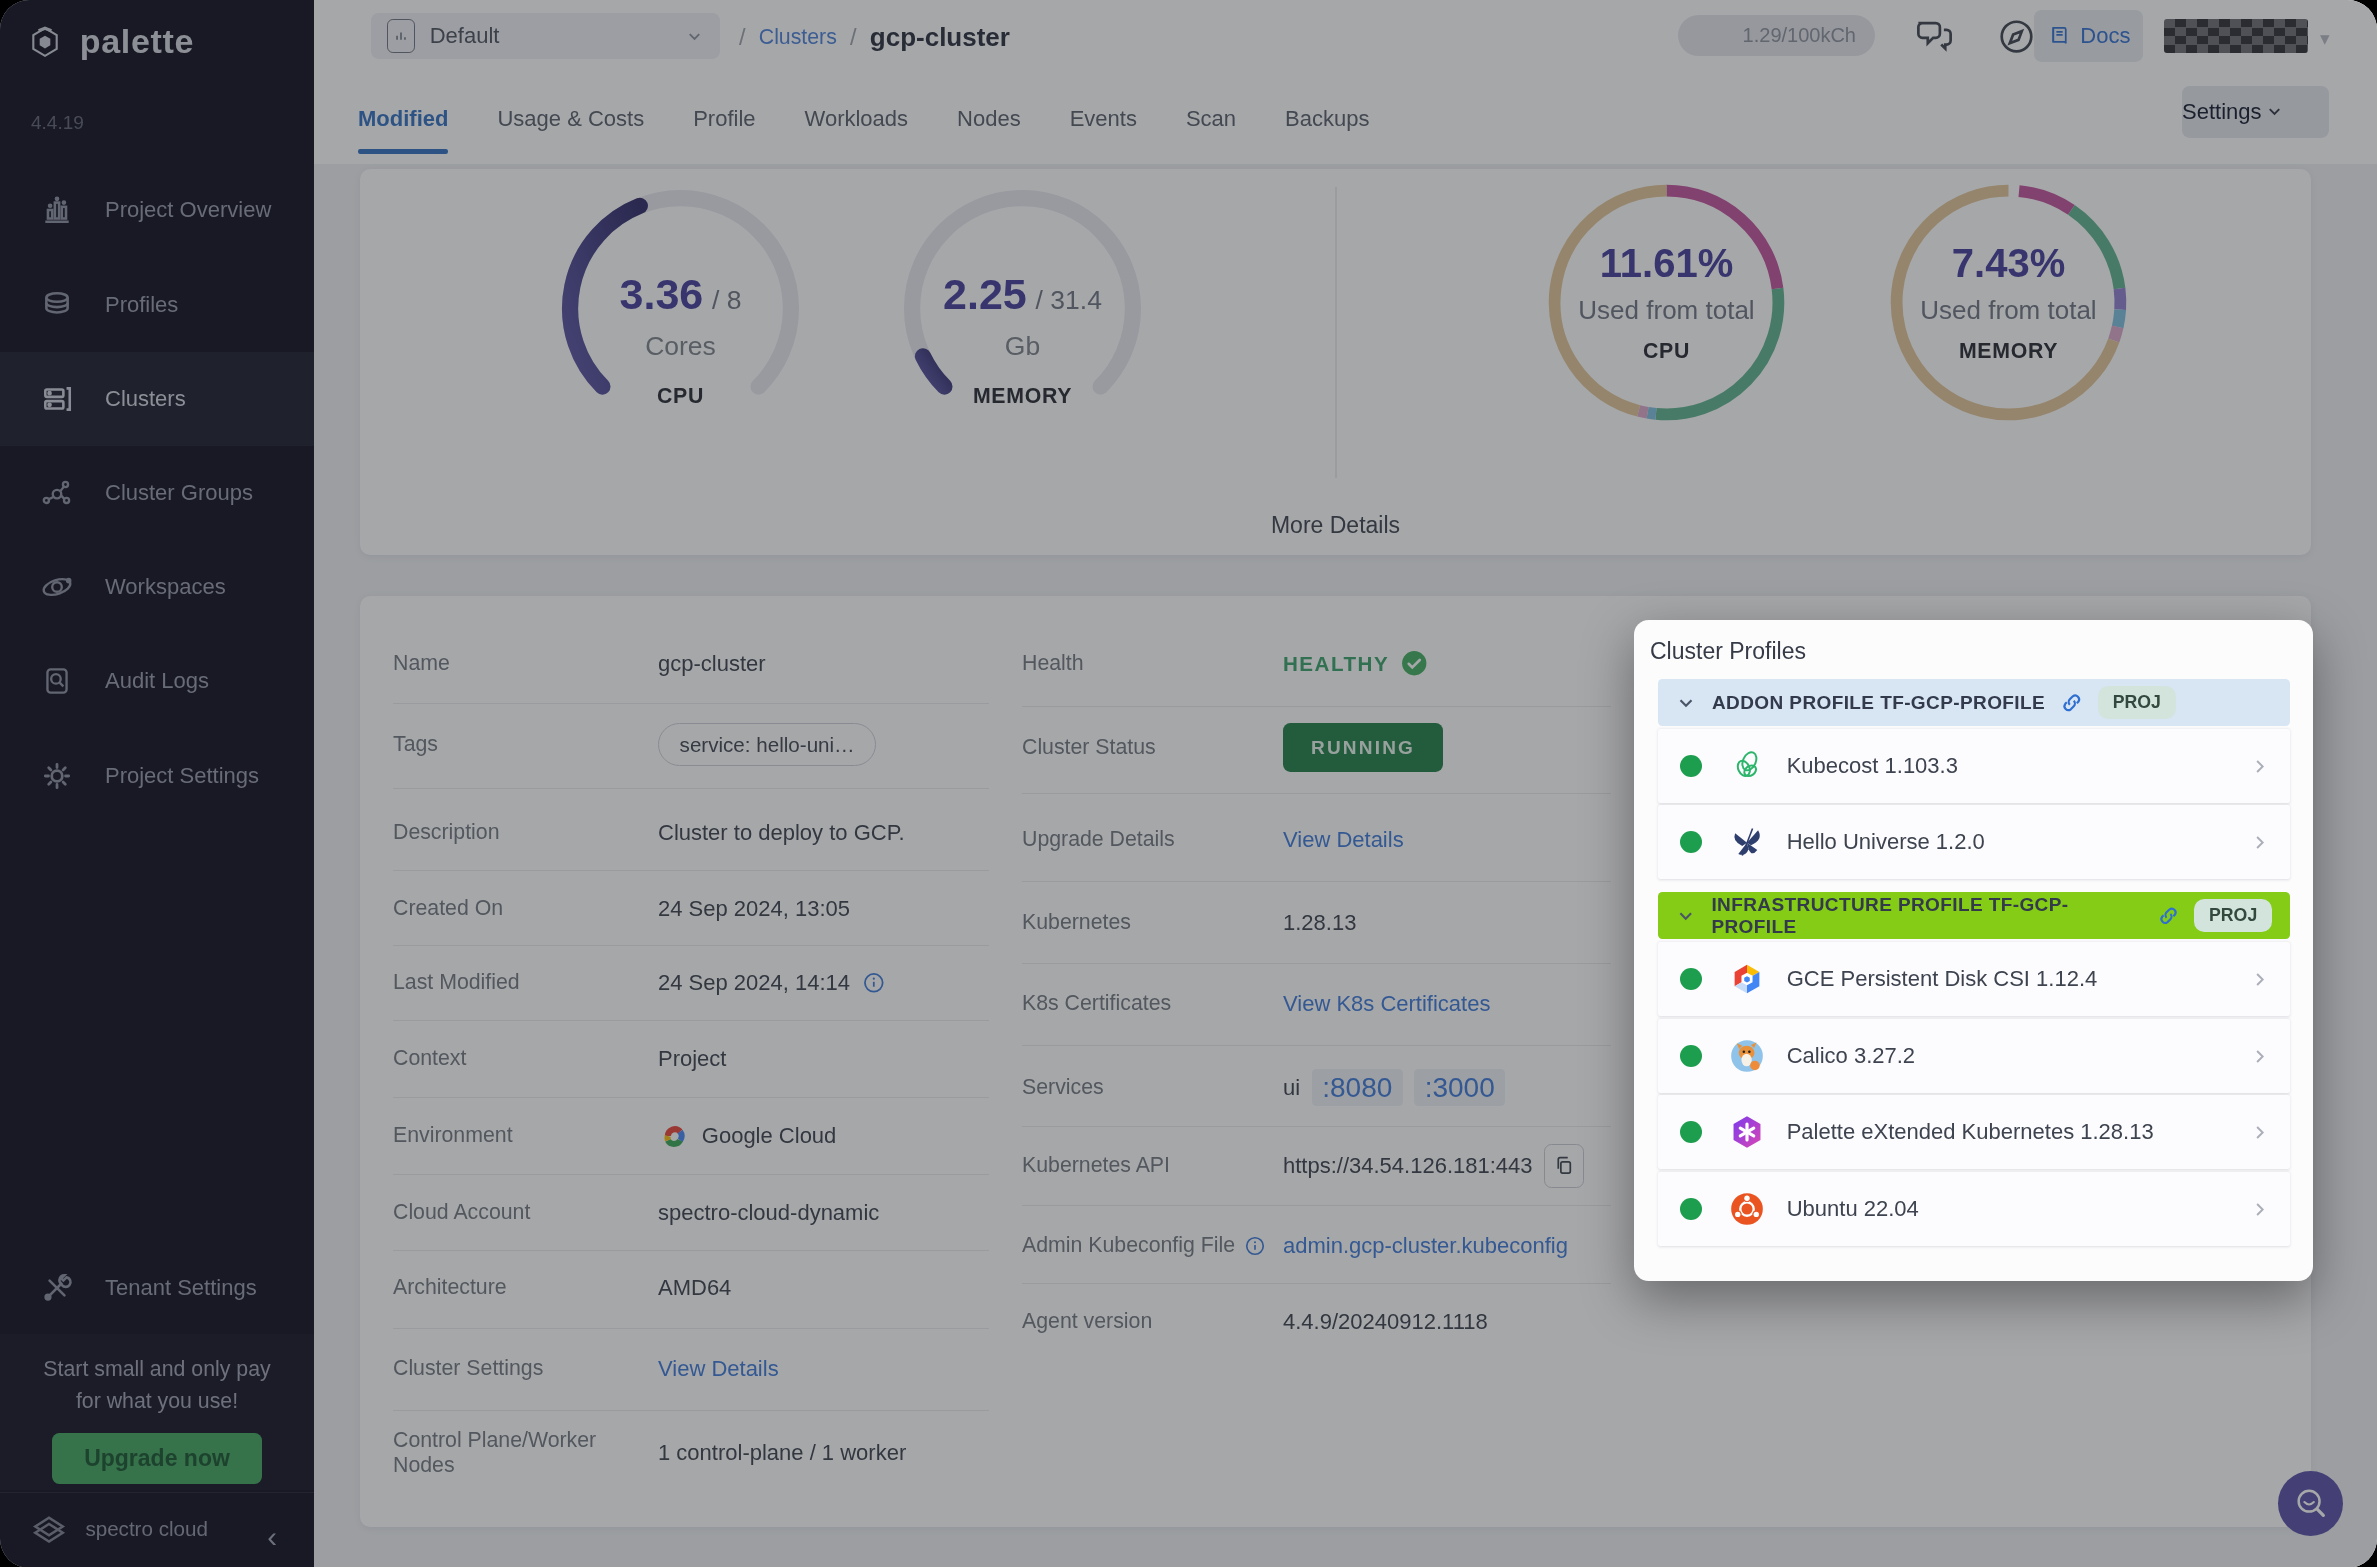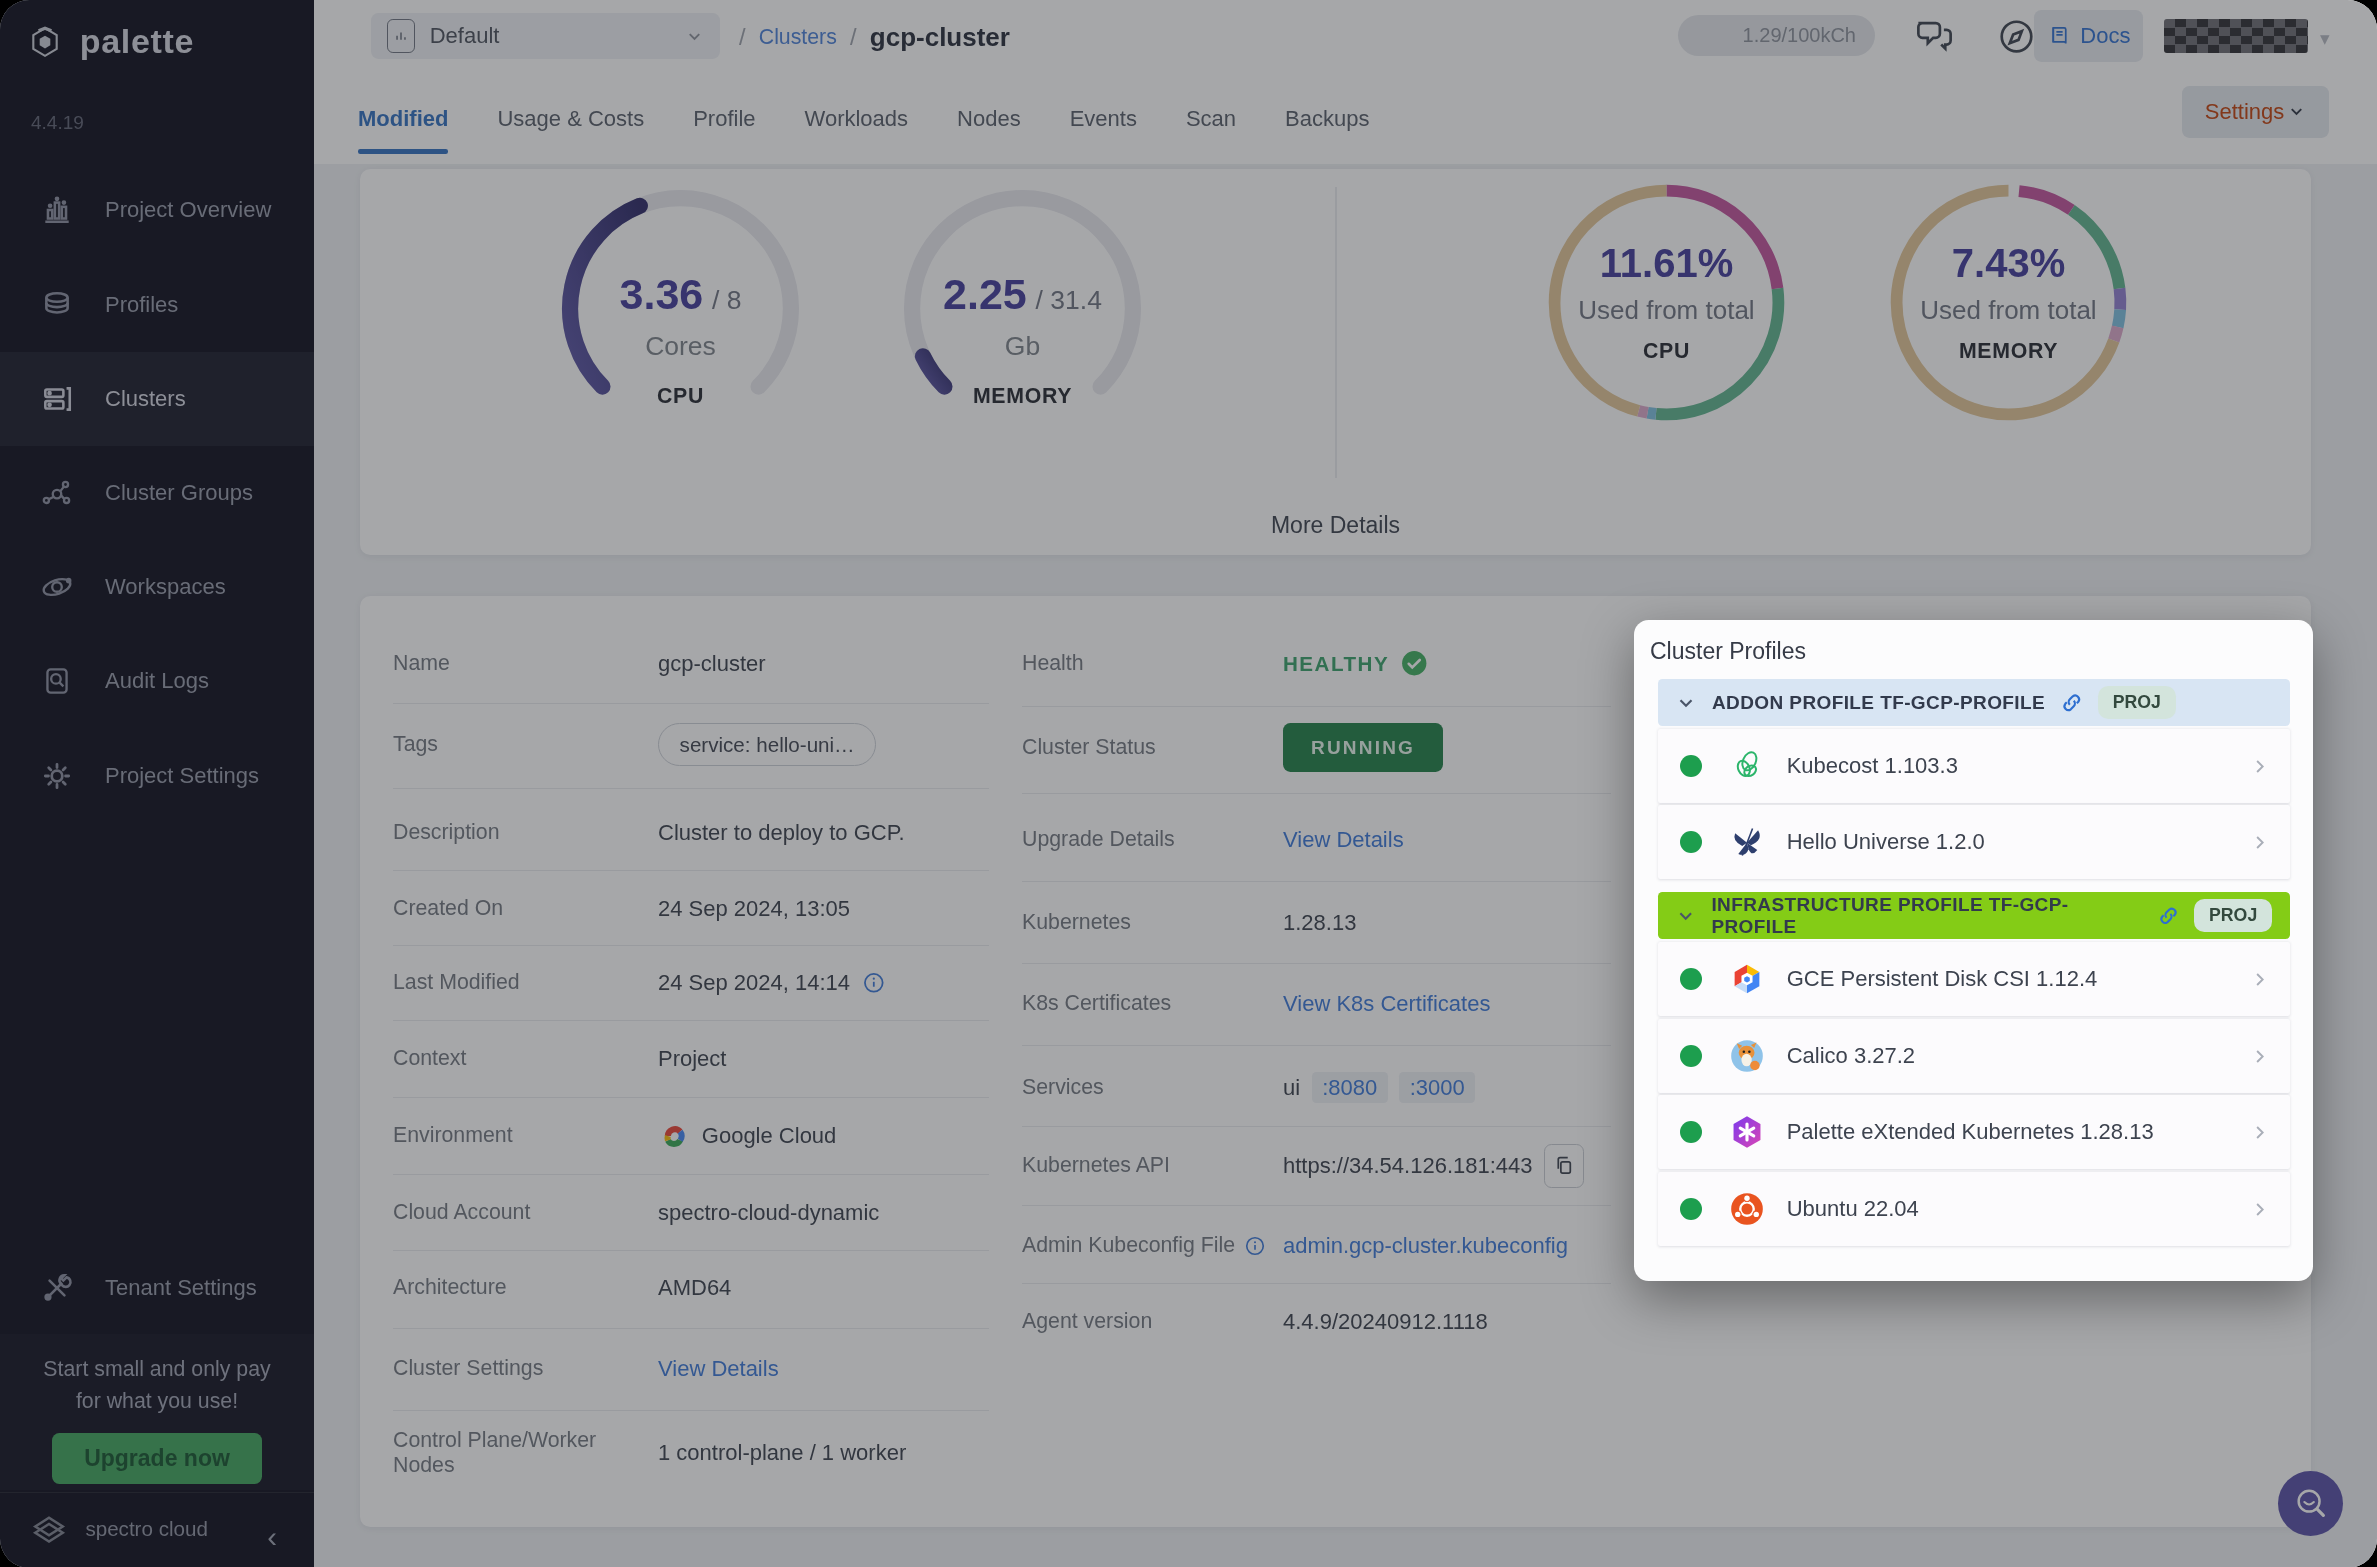--- a/index.html
+++ b/index.html
@@ -41,21 +41,21 @@
   .docs-btn span{font-size:22px;color:#2e6fd0;font-weight:500;}
   .redacted{position:absolute;left:1850px;top:19px;width:144px;height:34px;border-radius:2.9px;background:repeating-conic-gradient(#16161b 0% 25%,#5c5c63 0% 50%) 0 0/22px 17px;opacity:.9;}
   .acct-chev{position:absolute;left:2006px;top:26.5px;font-size:19px;color:#b5b9c2;}
 
   
   .tabsbar{position:absolute;left:314px;top:74px;width:2063px;height:90px;background:#ffffff;z-index:5;}
   .tabs{position:absolute;left:44px;top:0;height:90px;display:flex;align-items:center;gap:49px;}
   .tab{position:relative;font-size:22px;color:#555c68;height:90px;display:flex;align-items:center;cursor:pointer;}
   .tab.active{color:#2f6fc0;font-weight:600;}
   .tab.active::after{content:"";position:absolute;left:0;right:0;bottom:10.3px;height:4.4px;border-radius:2.2px;background:#2f6fc0;}
-  .settings-btn{position:absolute;left:1868px;top:11.8px;width:147px;height:52px;background:#e4e8ee;border-radius:7.4px;display:flex;align-items:center;justify-content:center;gap:3px;font-size:22px;color:#c2410c;cursor:pointer;}
+  .settings-btn{position:absolute;left:1868px;top:11.8px;width:147px;height:52px;background:#e4e8ee;border-radius:7.4px;display:flex;align-items:center;gap:3px;font-size:22px;color:#0f172a;cursor:pointer;}
 
   
   .content{position:absolute;left:314px;top:163px;width:2063px;height:1404px;background:#eef0f3;}
   .card{position:absolute;background:#ffffff;border-radius:10.3px;box-shadow:0 1.5px 7.4px rgba(30,35,60,0.07);}
   .card1{left:46px;top:5.9px;width:1951px;height:386px;}
   .card2{left:46px;top:433px;width:1951px;height:931px;}
   .vdivider{position:absolute;left:975px;top:18.4px;width:1.5px;height:291px;background:#eaecf0;}
   .more-details{position:absolute;left:0;top:333px;width:100%;text-align:center;font-size:23px;color:#3a404c;cursor:pointer;padding:10.3px 0;}
 
   .gauge-host,.donut-host{position:absolute;width:265px;height:265px;}
@@ -72,21 +72,21 @@
   
   .drow{position:absolute;height:59px;display:flex;align-items:center;}
   .dlabel{font-size:21.3px;color:#70767f;flex:0 0 265px;}
   .drow.right .dlabel{flex:0 0 261px;}
   .dvalue{font-size:22px;color:#383e4a;display:flex;align-items:center;gap:11.8px;}
   .sep{position:absolute;height:0.7px;background:#e9eaee;}
   .tag-pill{border:1.5px solid #ccd0d7;border-radius:735px;padding:8.8px 20.6px;font-size:20.6px;color:#3f4450;}
   .link{color:#3b78d8;cursor:pointer;}
   .healthy{font-size:20.6px;font-weight:700;letter-spacing:1.5px;color:#38a169;}
   .running{background:#1e7e46;color:#e6f4ea;font-size:19px;font-weight:700;letter-spacing:2.2px;padding:13.2px 28px;border-radius:7.4px;}
-  .port-chip{background:#eef1f5;border-radius:4.4px;padding:2.9px 10.3px;color:#3b78d8;font-size:22px;cursor:pointer;}
+  .port-chip{background:#eef1f5;border-radius:4.4px;padding:2.9px 10.3px;color:#3b78d8;font-size:28px;cursor:pointer;}
   .copy-btn{width:40px;height:44px;border:1.5px solid #c8ccd3;border-radius:7.4px;display:flex;align-items:center;justify-content:center;cursor:pointer;background:#fff;}
 
   
   .dim{position:absolute;inset:0;background:rgba(44,45,50,0.42);z-index:60;}
   .profiles-panel{position:absolute;left:1634px;top:620px;width:679px;height:661px;background:#fcfcfd;border-radius:14.7px;box-shadow:0 17.7px 52px rgba(0,0,0,0.38);z-index:80;}
   .pp-title{position:absolute;left:16px;top:17.7px;font-size:23px;color:#363b47;}
   .pp-section-header{position:absolute;left:23.6px;width:632px;height:47px;border-radius:4.4px;display:flex;align-items:center;padding:0 17.7px;gap:14.7px;cursor:pointer;}
   .pp-section-header .hdr-label{font-size:19px;font-weight:700;color:#323a4c;letter-spacing:0.4px;}
   .pp-badge{background:#d3e4dc;border-radius:10.3px;padding:5.9px 14.7px;font-size:17.7px;font-weight:700;color:#33493e;}
   .pp-item{position:absolute;left:23.6px;width:632px;height:74px;background:#fcfbfd;border-radius:2.2px;box-shadow:0 0.7px 2.9px rgba(40,40,70,0.14);display:flex;align-items:center;cursor:pointer;}

